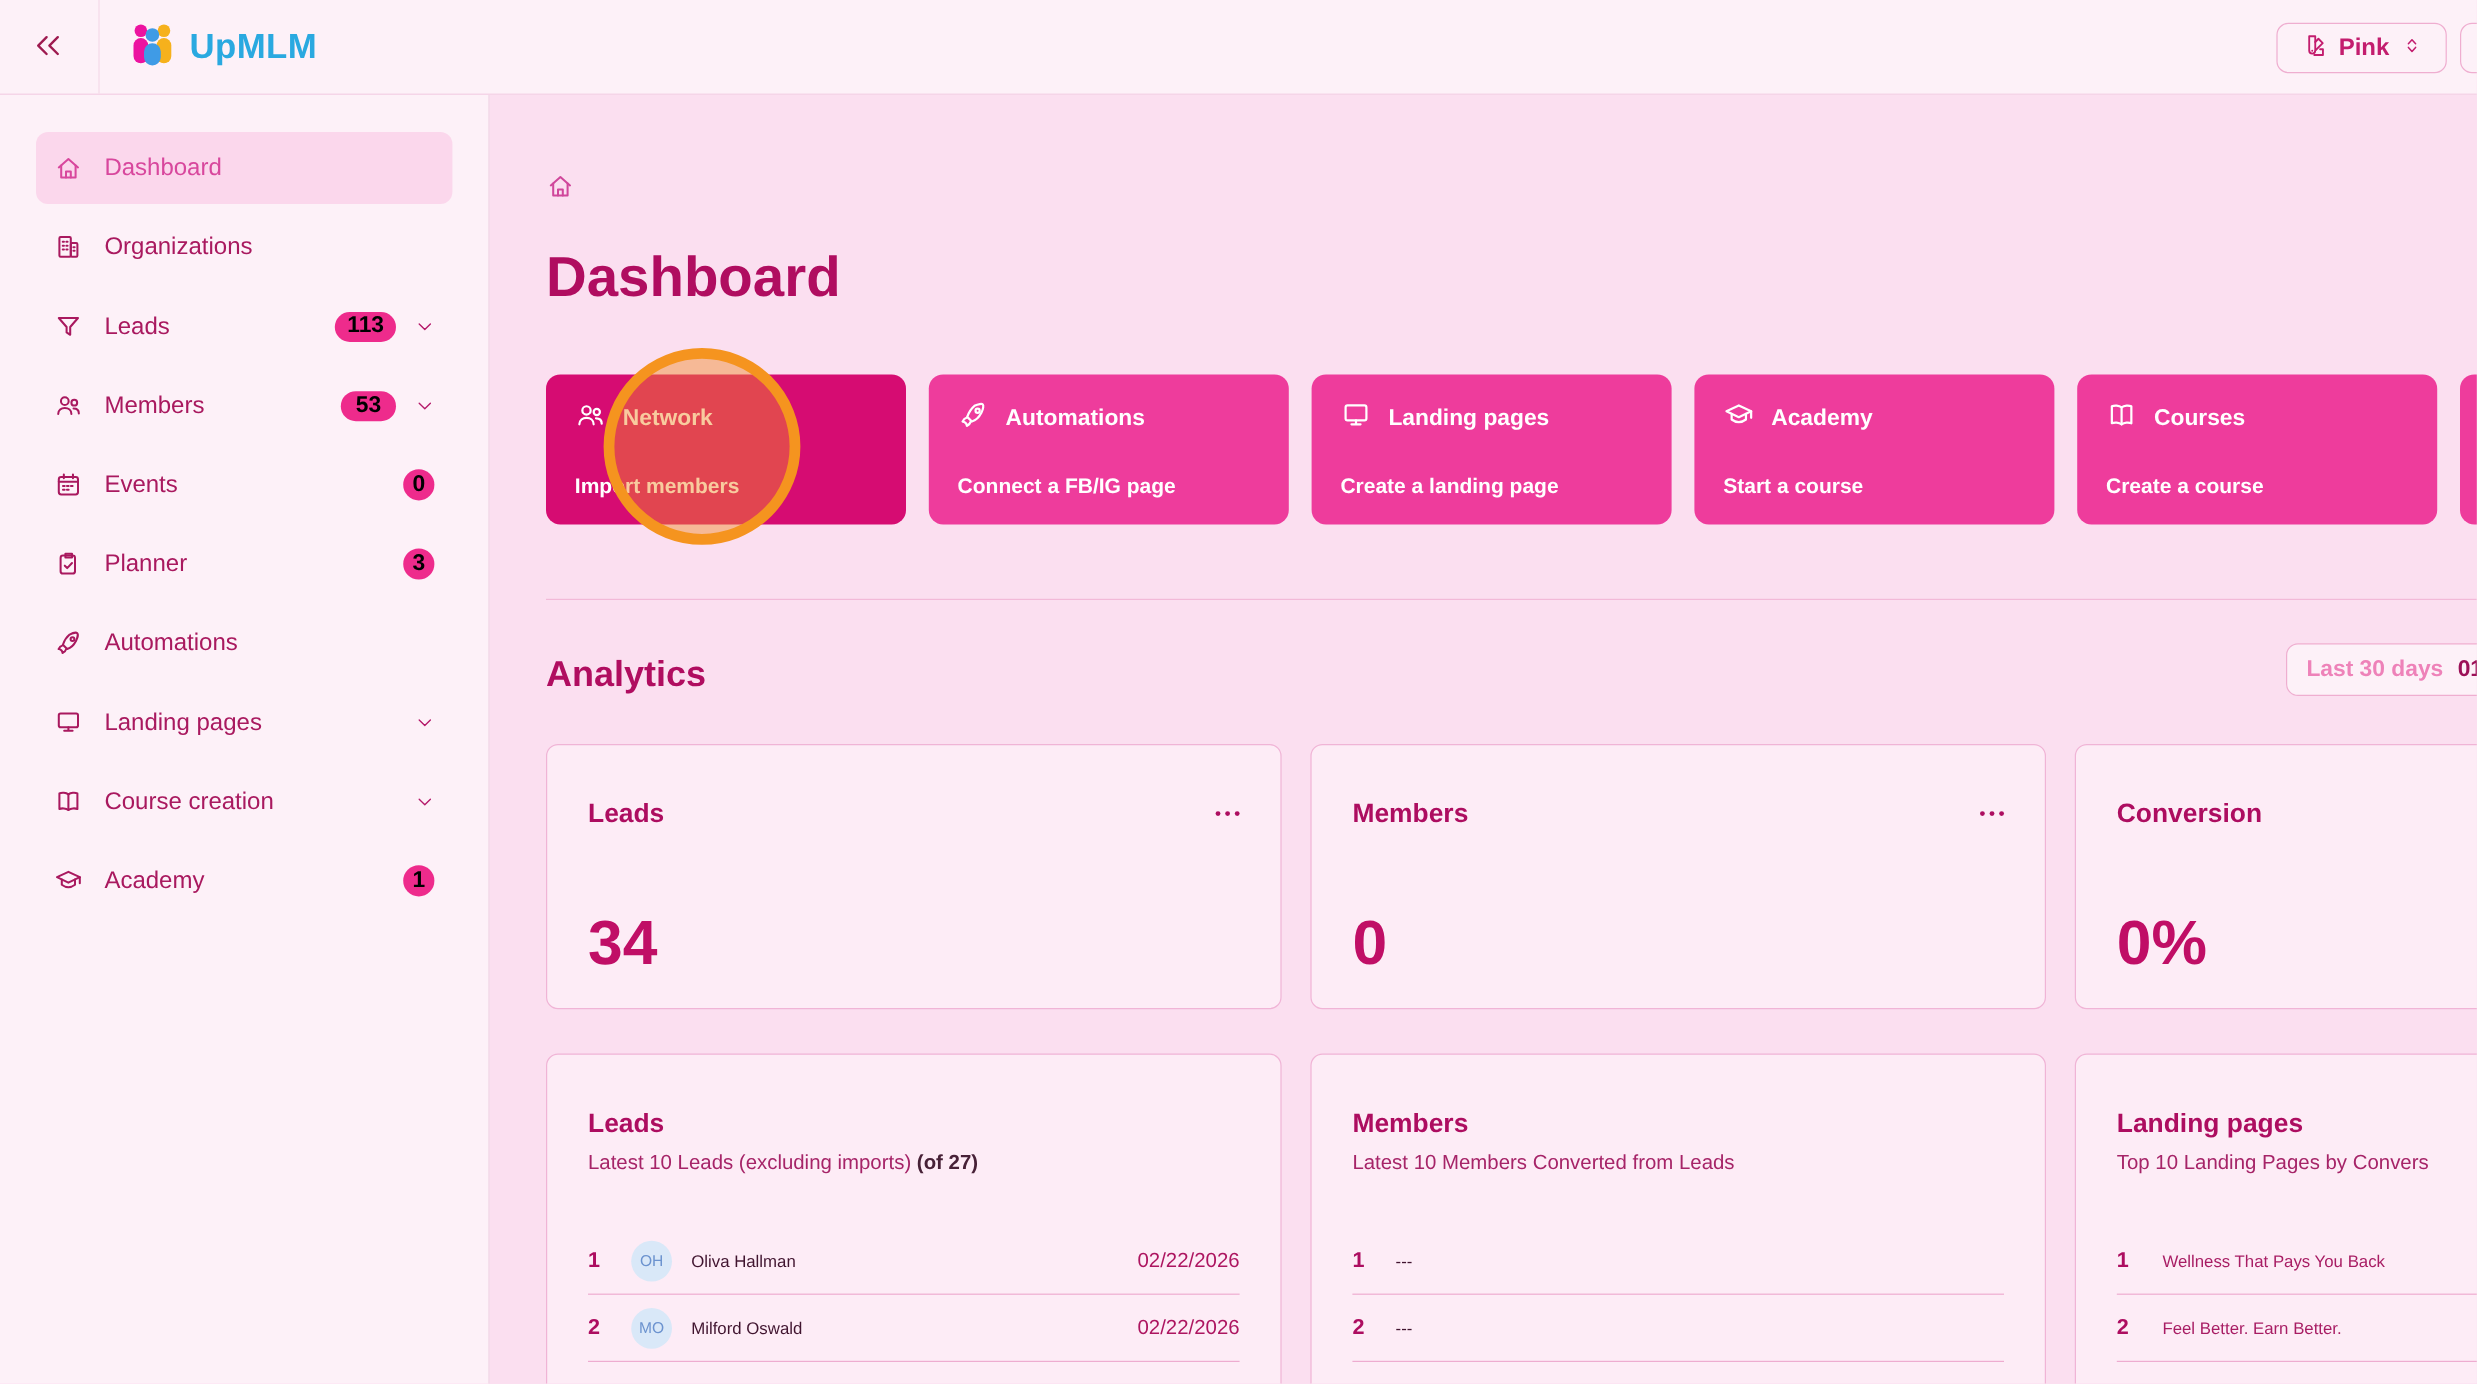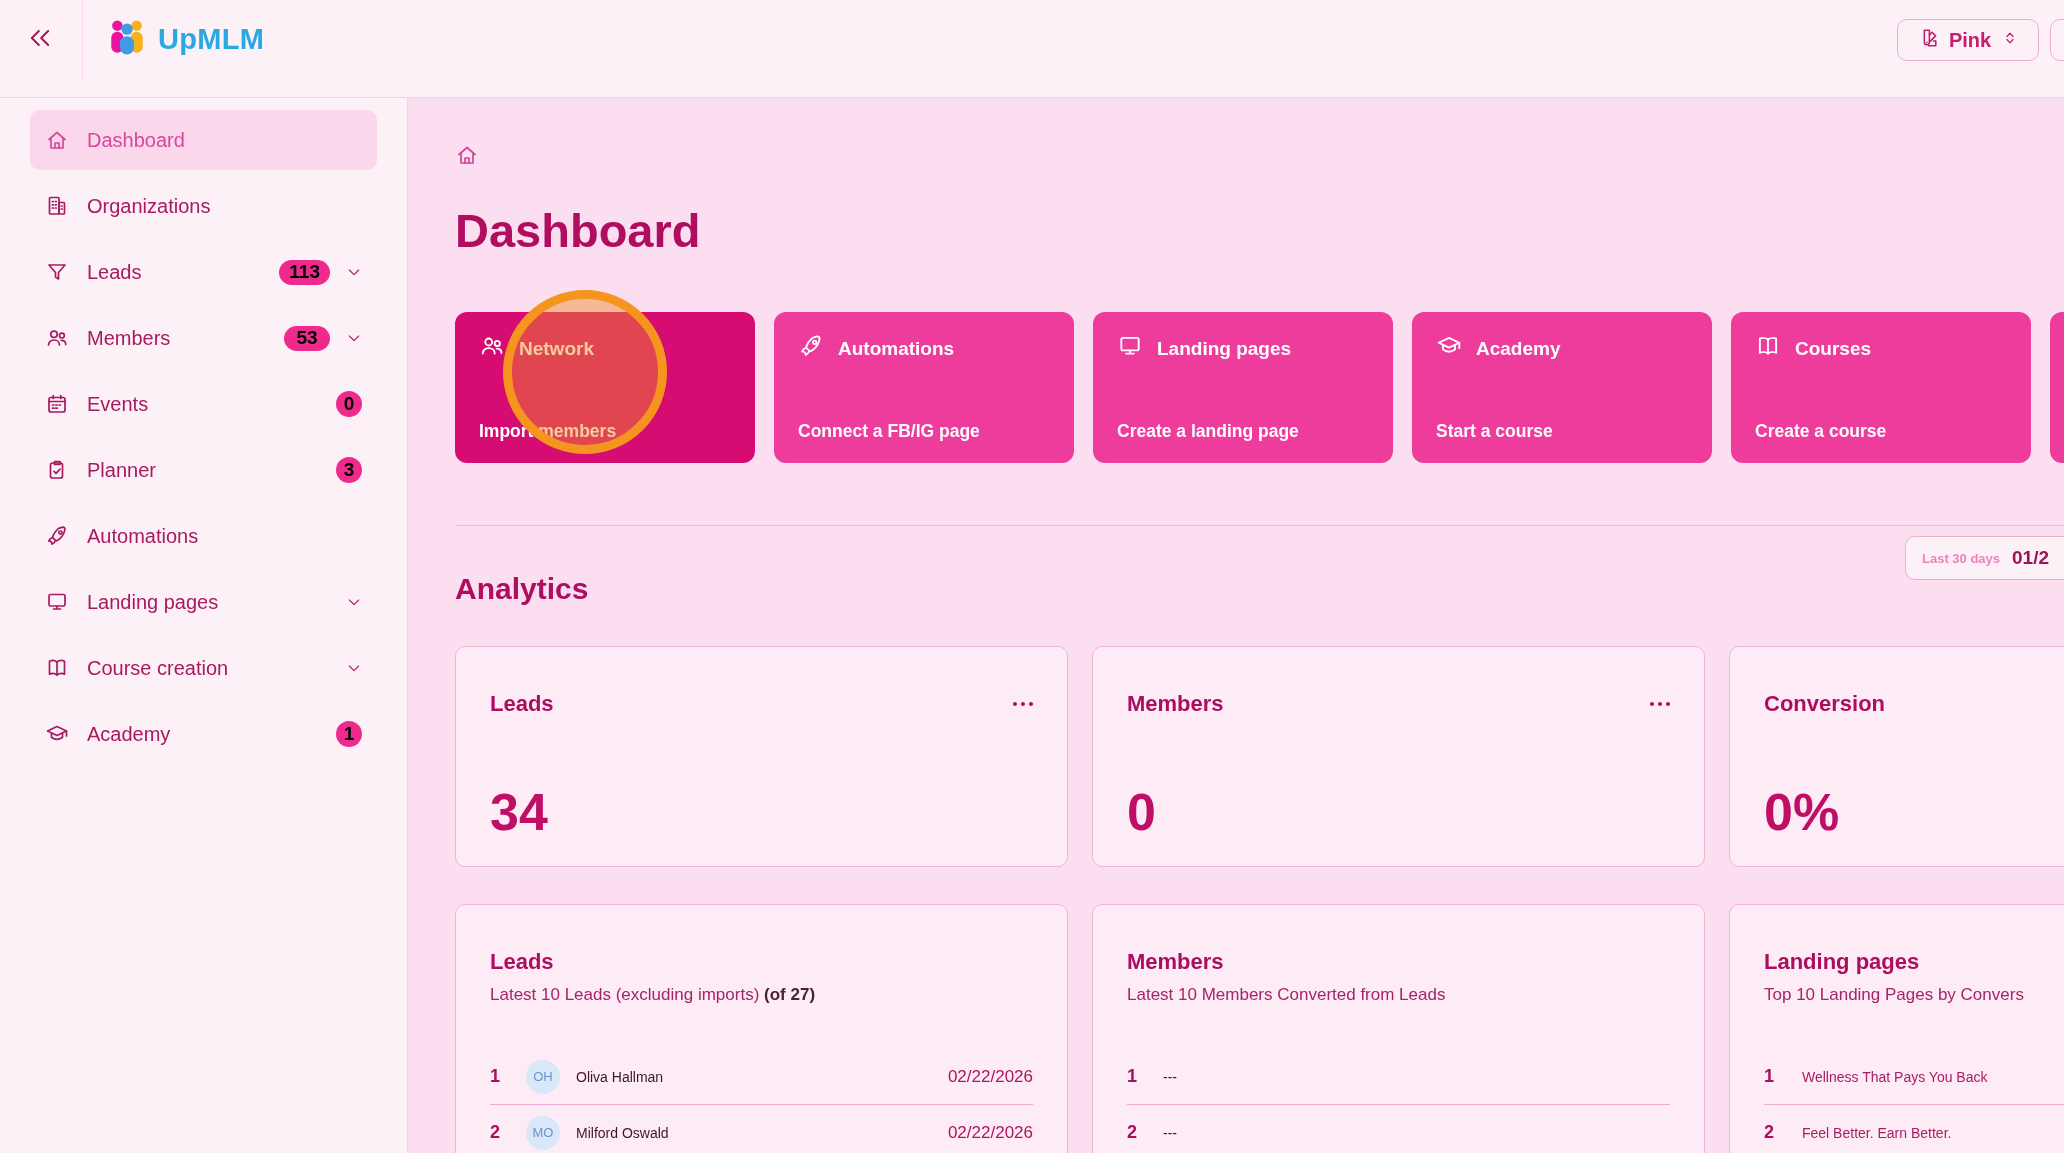--- a/index.html
+++ b/index.html
@@ -1,20 +1,20 @@
 <!DOCTYPE html>
 <html><head>
 <meta charset="utf-8">
 <style>
   * { margin:0; padding:0; box-sizing:border-box; }
   html,body { width:2064px; height:1153px; overflow:hidden;
     font-family:"Liberation Sans","DejaVu Sans",sans-serif; background:#fbdff0; }
 
   
-  .topbar { position:absolute; left:0; top:0; width:2064px; height:98px;
+  .topbar { position:absolute; left:0; top:0; width:2064px; height:79px;
     background:#fdf1f8; border-bottom:1px solid #f3cfe4; overflow:hidden; z-index:30; }
   .collapse-btn { position:absolute; left:14px; top:20px; width:52px; height:40px;
     display:flex; align-items:center; justify-content:center; color:#9e1b50; cursor:pointer; }
   .topbar-sep { position:absolute; left:82px; top:0; width:1px; height:79px; background:#f5d9e9; }
   .logo { position:absolute; left:106px; top:16px; display:flex; align-items:center; gap:10px; }
   .logo-text { font-size:29px; font-weight:800; color:#2aa9e0; letter-spacing:.3px; }
   .theme-btn { position:absolute; left:1897px; top:19px; width:142px; height:42px;
     border:1.5px solid #efaed0; border-radius:10px; background:#fdf1f8; color:#c31d6e;
     display:flex; align-items:center; justify-content:center; gap:10px; cursor:pointer; }
   .theme-btn .t-label { font-size:20px; font-weight:700; }
@@ -40,34 +40,34 @@
   svg.ic { fill:none; stroke:currentColor; stroke-width:1.7;
     stroke-linecap:round; stroke-linejoin:round; }
 
   
   .main { position:absolute; left:408px; top:79px; width:1656px; height:1074px;
     overflow:hidden; padding:64px 0 0 47px; background:#fbdff0; }
   .crumb { color:#d0479b; width:24px; height:24px; display:flex; cursor:pointer; }
   .page-title { margin-top:37px; font-size:47px; font-weight:800; color:#b00d60; line-height:1.15; }
 
   .action-row { margin-top:54px; display:flex; gap:19px; width:2200px; }
-  .action-card { width:300px; height:151px; border-radius:12px; background:#ee3c9c;
+  .action-card { width:300px; height:125px; border-radius:12px; background:#ee3c9c;
     color:#fff; padding:21px 24px; display:flex; flex-direction:column;
     justify-content:space-between; flex:0 0 auto; cursor:pointer; }
   .action-card.primary { background:#d60c72; }
   .ac-top { display:flex; align-items:center; gap:14px; font-size:19px; font-weight:700; }
   .ac-top svg { width:26px; height:26px; }
   .ac-sub { font-size:17.5px; font-weight:600; }
 
   .divider { margin-top:62px; width:1609px; border-top:1px solid #f2b9d8; }
   .analytics-head { margin-top:46px; font-size:30px; font-weight:800; color:#b00d60; }
   .daterange { position:absolute; left:1497px; top:457px; width:230px; height:44px;
     border:1px solid #efaed0; border-radius:10px; background:#fdf1f8;
     display:flex; align-items:center; gap:12px; padding:0 16px; white-space:nowrap; cursor:pointer; }
-  .dr-preset { font-size:13px; font-weight:600; color:#ee82b9; }
+  .dr-preset { font-size:19px; font-weight:600; color:#ee82b9; }
   .dr-date { font-size:19px; font-weight:700; color:#9c1158; }
 
   .cards-row { display:flex; gap:24px; width:2200px; }
   .stat-row { margin-top:40px; }
   .list-row { margin-top:37px; }
   .card { width:613px; border:1px solid #f0b4d6; border-radius:10px; background:#fdecf6; flex:0 0 auto; }
   .stat-card { height:221px; padding:44px 34px 28px 34px; display:flex; flex-direction:column; }
   .sc-head { display:flex; justify-content:space-between; align-items:center;
     font-size:22px; font-weight:700; color:#ad0d60; }
   .dots { display:flex; gap:4px; cursor:pointer; }

